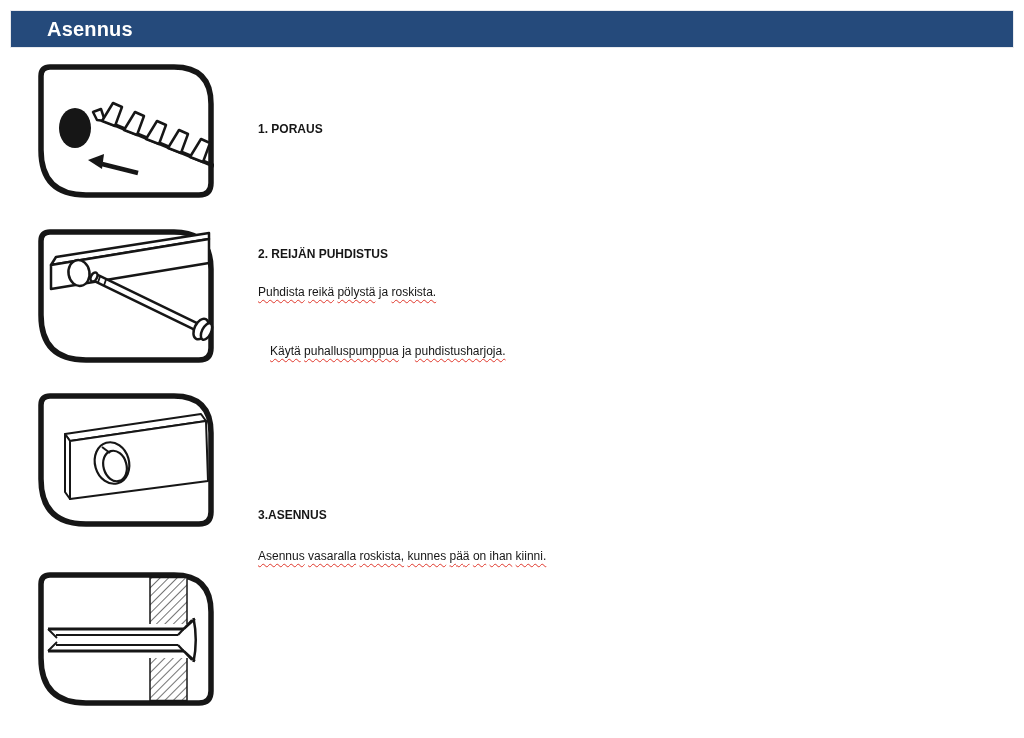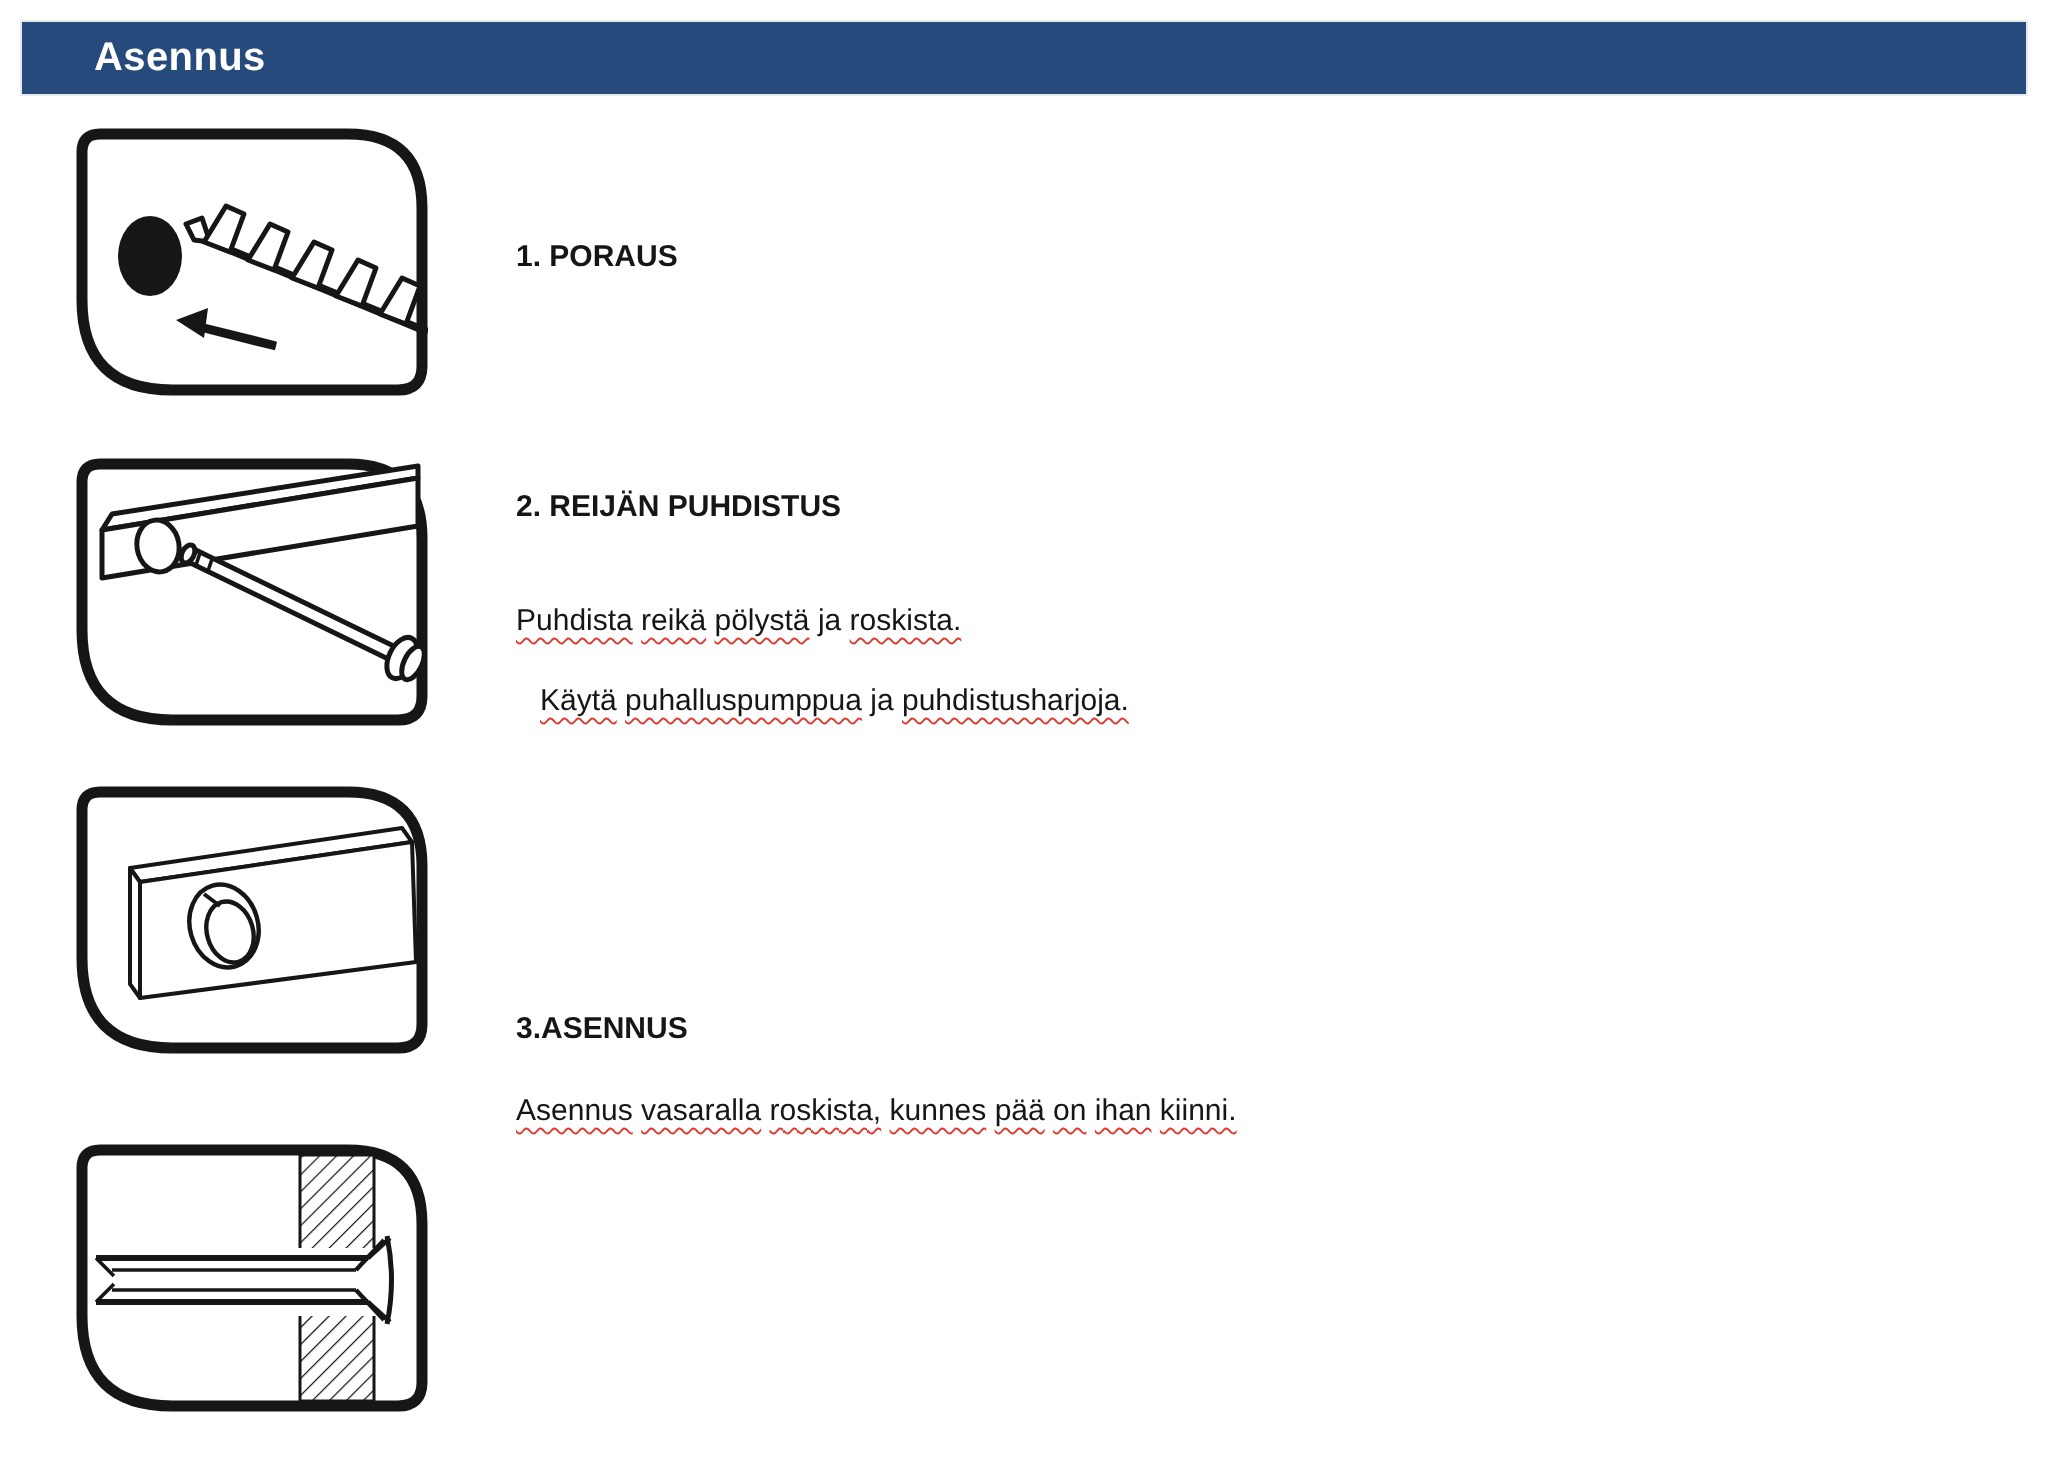--- a/index.html
+++ b/index.html
@@ -14,21 +14,21 @@
     position:absolute;left:10px;top:10px;width:1004px;height:38px;
     background:#254a7b;color:#fff;
     display:flex;align-items:center;
     border:1px solid #e8eaee;box-sizing:border-box;
   }
   .header-bar .title{
     font-size:20px;font-weight:bold;padding-left:36px;letter-spacing:0.2px;
   }
   .illus{position:absolute;left:38px;width:176px;height:134px;}
   .illus svg{display:block;width:100%;height:100%;}
-  .txt{position:absolute;left:258px;font-size:15px;line-height:20px;white-space:nowrap;}
+  .txt{position:absolute;left:258px;font-size:12px;line-height:20px;white-space:nowrap;}
   .heading{font-weight:bold;}
   .sq{
     text-decoration-line:underline;
     text-decoration-style:wavy;
     text-decoration-color:var(--sq,#e0382c);
     text-decoration-thickness:1px;
     text-underline-offset:3px;
   }
 </style>
 </head>
@@ -121,17 +121,17 @@
       <path d="M 140 63 L 154 48 M 140 73 L 154 88" stroke-width="2.2"></path>
       <path d="M 146 57 L 157 47 M 146 79 L 157 89" stroke-width="2.2"></path>
       <path d="M 155.5 46 Q 160 68 155.5 90" stroke-width="2.5"></path>
     </g>
   </svg>
 </div>
 
 <div class="txt heading" style="top:119px;">1. PORAUS</div>
 
 <div class="txt heading" style="top:244px;">2. REIJÄN PUHDISTUS</div>
-<div class="txt" style="top:301px;text-align:right;"><span class="sq">Puhdista</span> <span class="sq">reikä</span> <span class="sq">pölystä</span> <span>ja</span> <span class="sq">roskista.</span></div>
+<div class="txt" style="top:282px;text-align:right;"><span class="sq">Puhdista</span> <span class="sq">reikä</span> <span class="sq">pölystä</span> <span>ja</span> <span class="sq">roskista.</span></div>
 <div class="txt" style="top:341px;margin-left:12px;"><span class="sq">Käytä</span> <span class="sq">puhalluspumppua</span> <span>ja</span> <span class="sq">puhdistusharjoja.</span></div>
 
 <div class="txt heading" style="top:505px;">3.ASENNUS</div>
 <div class="txt" style="top:546px;"><span class="sq">Asennus</span> <span class="sq">vasaralla</span> <span class="sq">roskista,</span> <span class="sq">kunnes</span> <span class="sq">pää</span> <span class="sq">on</span> <span class="sq">ihan</span> <span class="sq">kiinni.</span></div>
 
 </body></html>

